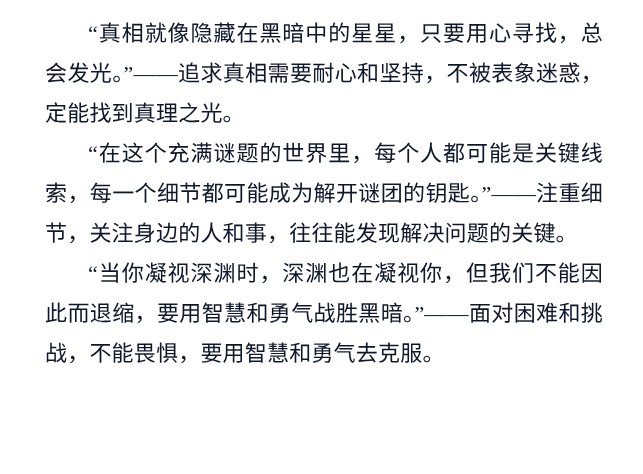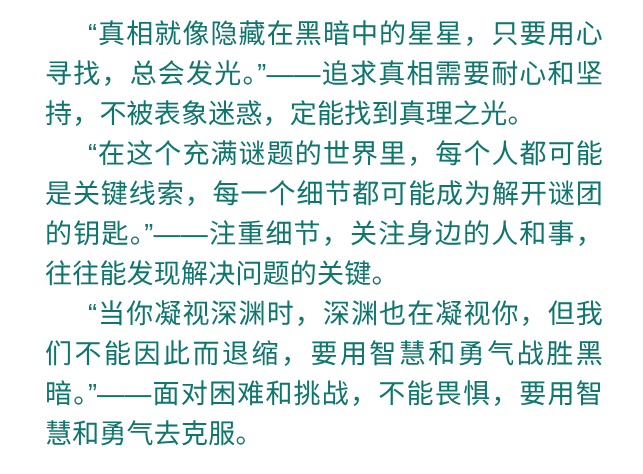--- a/index.html
+++ b/index.html
@@ -28,29 +28,30 @@
   #article-body {
     position: absolute;
     left: 45px;
     top: 14px;
     width: 558px;
   }
 
   .paragraph {
     margin: 0;
     padding: 0;
-    font-size: 27px;
+    font-size: 22px;
     line-height: 40px;
-    color: #0f766e;
+    color: #0f172a;
     text-indent: 43px;
     text-align: justify;
     text-justify: inter-character;
     letter-spacing: 0.2px;
     word-break: break-all;
     font-weight: 400;
+    font-family: Liberation Serif, serif;
   }
 
   #watermark {
     position: absolute;
     left: 504px;
     top: 421px;
     font-size: 19px;
     line-height: 32px;
     color: #a16207;
     letter-spacing: 1px;

